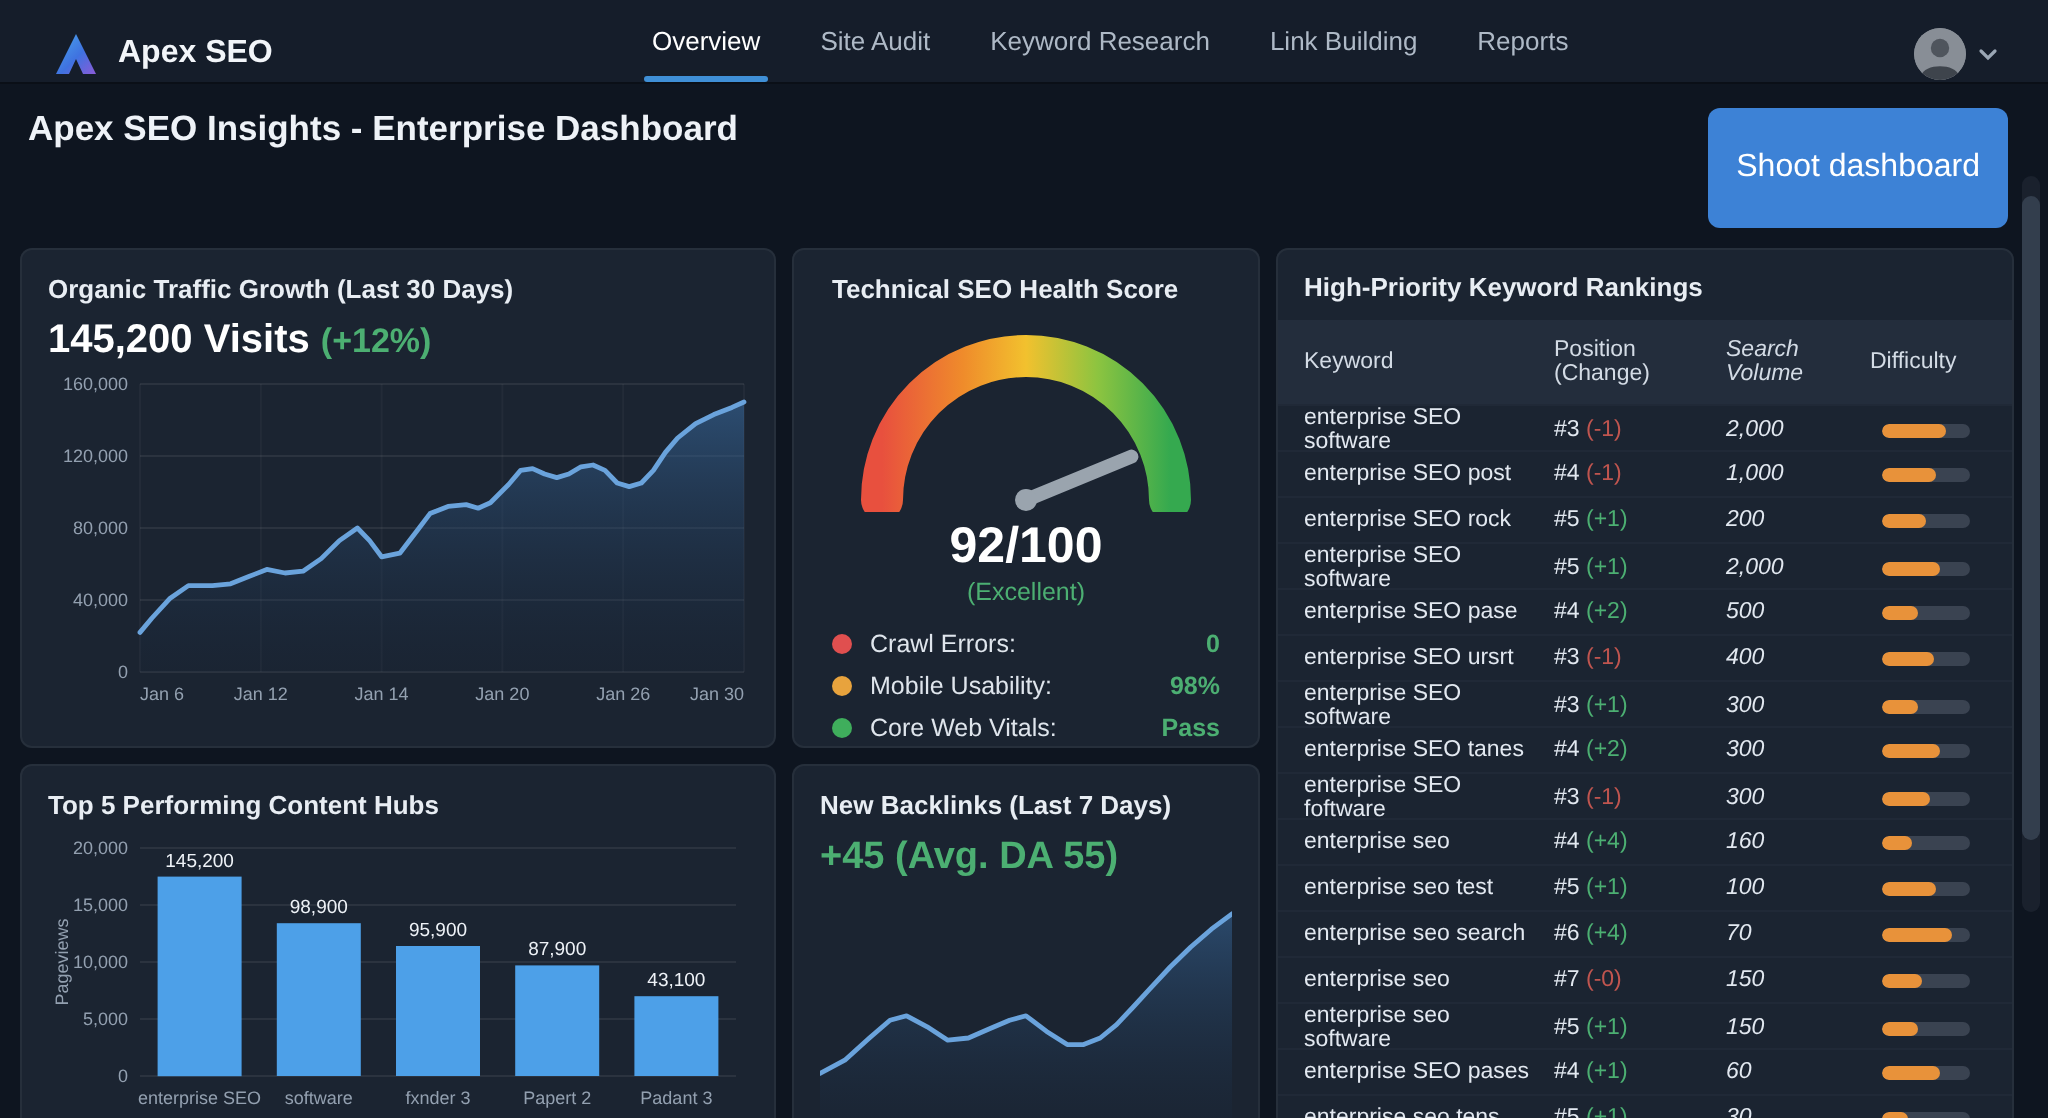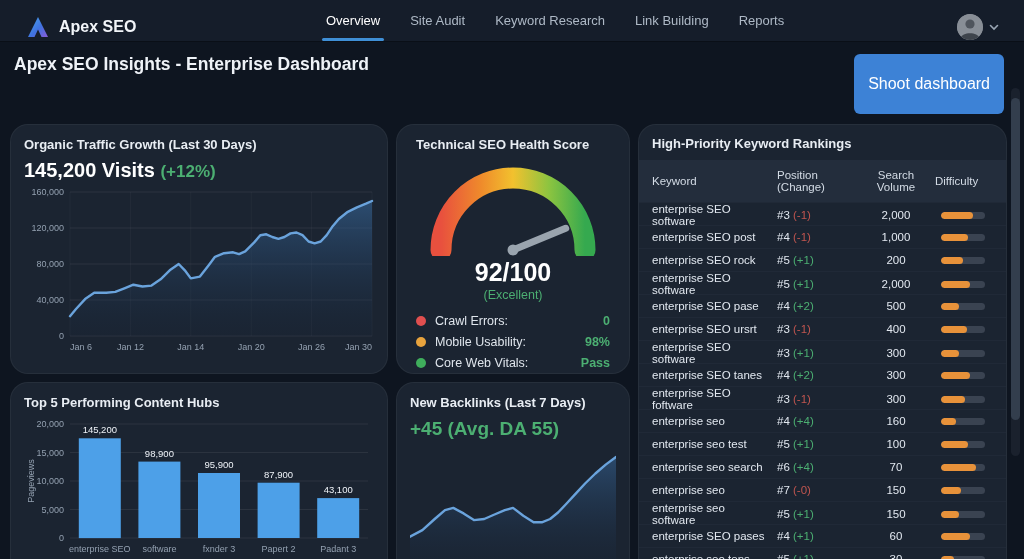--- a/index.html
+++ b/index.html
@@ -22,21 +22,21 @@
   .nav-right { margin-left:auto; display:flex; align-items:center; gap:5px; }
   .avatar { width:26px; height:26px; border-radius:50%; overflow:hidden; background:#868c94; }
   
   .header-row { display:flex; padding:12px 20px 10px 14px; }
   h1 { font-size:17.5px; margin:0; font-weight:bold; color:#eef2f7; }
   .shoot-btn { margin-left:auto; background:#3d82d6; color:#fff; border:none; border-radius:6px;
                padding:21px 14px; font-size:16px; font-family:inherit; cursor:pointer; }
   
   .grid { display:grid; grid-template-columns:378px 234px 369px; grid-template-rows:250px 198px;
           gap:8px; padding-left:10px; }
-  .card { background:#1b2431; border:1px solid rgba(255,255,255,0.05); border-radius:18px;
+  .card { background:#1b2431; border:1px solid rgba(255,255,255,0.05); border-radius:6px;
           padding:12px 13px; overflow:hidden; }
   .card-title { font-size:13px; font-weight:bold; color:#e8edf3; }
   .metric { font-size:20px; font-weight:bold; margin-top:7px; color:#fff; }
   .metric .chg { font-size:17px; }
   .green { color:#4caf72; }
   .metric-green { font-size:19px; font-weight:bold; margin-top:8px; }
   .chart-box { margin-top:4px; }
   
   .card-gauge { padding:12px 19px; }
   .gauge-wrap { text-align:center; margin-top:2px; }
@@ -46,21 +46,21 @@
   .stat-row { display:flex; align-items:center; height:21px; font-size:12.5px; color:#dfe5ec; }
   .stat-dot { width:10px; height:10px; border-radius:50%; margin-right:9px; flex:0 0 auto; }
   .stat-val { margin-left:auto; font-weight:bold; }
   
   .card-keywords { grid-column:3; grid-row:1 / 3; height:528px; padding:0; align-self:start; }
   .kw-title { padding:11px 13px 9px 13px; }
   .kw-header, .kw-row { display:grid; grid-template-columns:1fr 80px 66px 58px;
         gap:6px; align-items:center; padding:0 13px; }
   .kw-header { background:#232d3c; min-height:42px; font-size:11.5px; color:#d3dbe5; padding-top:4px; padding-bottom:4px; }
   .kw-row { height:23px; border-top:1px solid #28324266; font-size:11.5px; color:#e2e8f0; }
-  .kw-h-vol, .kw-c-vol { text-align:center; }
+  .kw-h-vol, .kw-c-vol { text-align:left;font-style:italic; }
   .kw-c-pos .neg { color:#c0554f; }
   .kw-c-pos .pos { color:#4caf72; }
   .diff-track { width:44px; height:7px; border-radius:4px; background:#3a4351; overflow:hidden; margin-left:6px; }
   .diff-fill { height:100%; border-radius:4px; background:#e8923a; }
   
   .pg-scroll-track { position:absolute; right:4px; top:88px; width:9px; height:368px;
                      background:#1a212d; border-radius:5px; }
   .pg-scroll-thumb { position:absolute; right:4px; top:98px; width:9px; height:322px;
                      background:#333e4d; border-radius:5px; }
   svg text { font-family:"Liberation Sans", sans-serif; }

